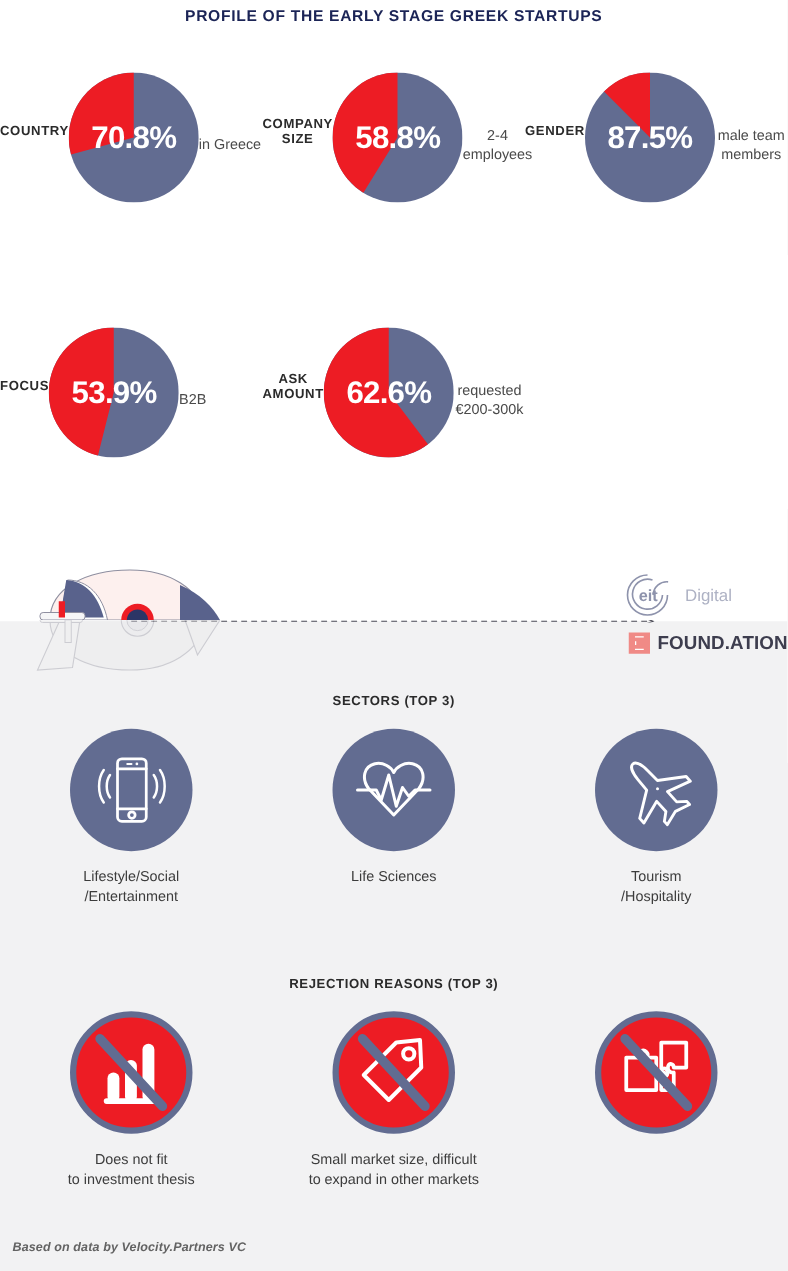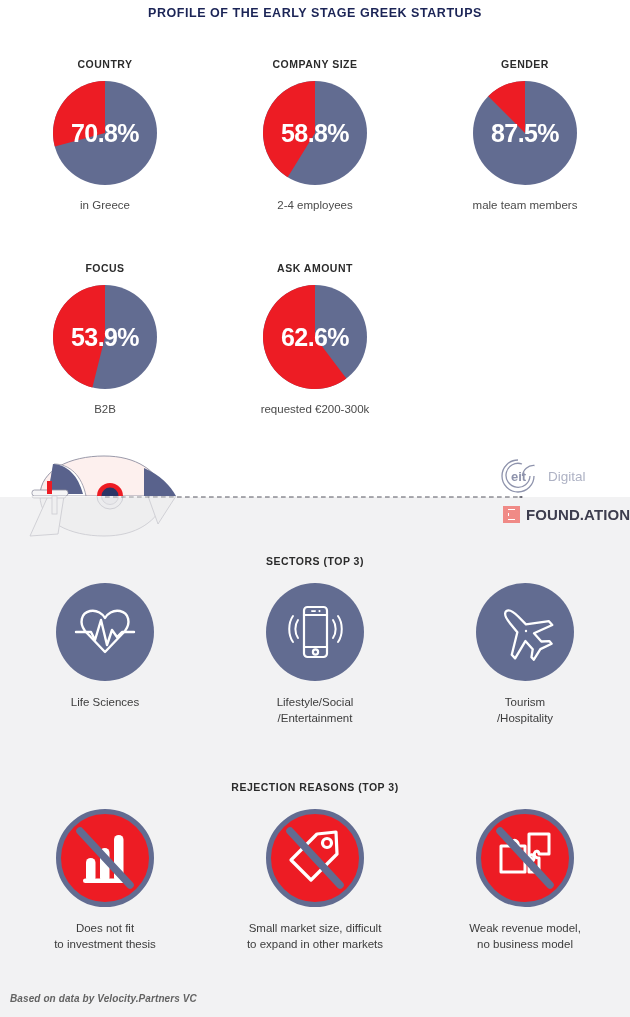--- a/index.html
+++ b/index.html
@@ -56,21 +56,20 @@
     left: 0;
     width: 630px;
     display: flex;
   }
   .pie-row.row1 { top: 58px; }
   .pie-row.row2 { top: 262px; }
 
   .pie-cell {
     width: 210px;
     display: flex;
-    flex-direction: column;
     align-items: center;
   }
   .pie-label {
     font-size: 10.5px;
     font-weight: bold;
     letter-spacing: 0.5px;
     color: #2b2b2b;
     text-transform: uppercase;
     margin-bottom: 11px;
     text-align: center;
@@ -365,30 +364,20 @@
       <div class="foundation-mark">
           <span></span>
         </div>
       <div class="foundation-text">FOUND.ATION</div>
     </div>
   </div>
 
   <div class="section-title" style="top:555px;">SECTORS (TOP 3)</div>
 
   <div class="icon-row" style="top:583px;">
-
-    <div class="icon-cell">
-      <div class="icon-circle blue">
-        <svg width="62" height="56" viewBox="0 0 62 56" fill="none" stroke="#ffffff" stroke-width="2.4" stroke-linecap="round" stroke-linejoin="round">
-          <path d="M11 27 C5 19 7 9 16 7 C23 5.5 29 10 31 14 C33 10 39 5.5 46 7 C55 9 57 19 51 27 L31 48 Z"></path>
-          <path d="M2 28 H17 L21 36 L27 16 L33 41 L38 26 L43 33 L48 28 H60" stroke-width="2.4" fill="none"></path>
-        </svg>
-      </div>
-      <div class="icon-caption">Life Sciences</div>
-    </div>
 
     <div class="icon-cell">
       <div class="icon-circle blue">
         <svg width="62" height="62" viewBox="0 0 62 62" fill="none" stroke="#ffffff" stroke-width="2.2" stroke-linecap="round" stroke-linejoin="round">
           <rect x="20" y="6" width="23" height="50" rx="3.5"></rect>
           <line x1="20" y1="14" x2="43" y2="14"></line>
           <line x1="20" y1="46" x2="43" y2="46"></line>
           <circle cx="31.5" cy="51" r="2.6"></circle>
           <rect x="27" y="9.3" width="5" height="1.6" rx="0.8" fill="#ffffff" stroke="none"></rect>
           <circle cx="35.5" cy="10.1" r="1.1" fill="#ffffff" stroke="none"></circle>
@@ -397,20 +386,30 @@
           <path d="M49 19 C52.5 24 52.5 32 49 37" stroke-width="2"></path>
           <path d="M54 15 C59 22 59 34 54 41" stroke-width="2"></path>
         </svg>
       </div>
       <div class="icon-caption">Lifestyle/Social
 /Entertainment</div>
     </div>
 
     <div class="icon-cell">
       <div class="icon-circle blue">
+        <svg width="62" height="56" viewBox="0 0 62 56" fill="none" stroke="#ffffff" stroke-width="2.4" stroke-linecap="round" stroke-linejoin="round">
+          <path d="M11 27 C5 19 7 9 16 7 C23 5.5 29 10 31 14 C33 10 39 5.5 46 7 C55 9 57 19 51 27 L31 48 Z"></path>
+          <path d="M2 28 H17 L21 36 L27 16 L33 41 L38 26 L43 33 L48 28 H60" stroke-width="2.4" fill="none"></path>
+        </svg>
+      </div>
+      <div class="icon-caption">Life Sciences</div>
+    </div>
+
+    <div class="icon-cell">
+      <div class="icon-circle blue">
         <svg width="64" height="64" viewBox="0 0 64 64" fill="none" stroke="#ffffff" stroke-width="2.3" stroke-linecap="round" stroke-linejoin="round">
           <g transform="rotate(-42 32 32)">
             <path d="M32 4 C35 4 37 9 37.3 16 L37.8 27 L57 40 V45 L37.8 39 V50 L44 55 V58.5 L32 55 L20 58.5 V55 L26.2 50 V39 L7 45 V40 L26.2 27 L26.7 16 C27 9 29 4 32 4 Z"></path>
           </g>
           <circle cx="33" cy="31" r="1.2" fill="#ffffff" stroke="none"></circle>
         </svg>
       </div>
       <div class="icon-caption">Tourism
 /Hospitality</div>
     </div>
@@ -455,21 +454,19 @@
       <div class="icon-circle red">
         <svg width="76" height="76" viewBox="0 0 76 76">
           <g fill="none" stroke="#ffffff" stroke-width="3" stroke-linejoin="round" stroke-linecap="round">
             <path d="M14 26 H24 C24 21 27.5 19 30 21.5 C32.5 24 30.5 26 29 26 H38 V36 C38 38.5 41 38.5 42 36.5 C43.5 33.5 47 34.5 47 38 C47 41.5 43.5 42.5 42 39.8 C41 38 38 38 38 40.5 V52 H14 Z"></path>
             <path d="M42 14 H62 V34 H52 C52 31 48.5 30 47.5 33 C46.5 36 49 38.5 52 38 V52 H42 V42 C45 42 46 38.5 43 37.5 C40 36.5 38.5 40 40.5 42 H42 Z"></path>
           </g>
           <path d="M42 14 H62 V34 H52.5 C52.5 30.5 48.5 30 47.6 33.2 C46.8 36 49 38.4 52.3 37.9 V40 H42 Z" fill="#ffffff" opacity="0"></path>
           <line x1="13" y1="11" x2="63" y2="65" stroke="#626c91" stroke-width="7.5" stroke-linecap="round"></line>
         </svg>
       </div>
-      <div class="icon-caption">Weak revenue model,
-no business model</div>
     </div>
 
   </div>
 
   <div class="footer-note">Based on data by Velocity.Partners VC</div>
 
 </div>
 
 </body></html>

